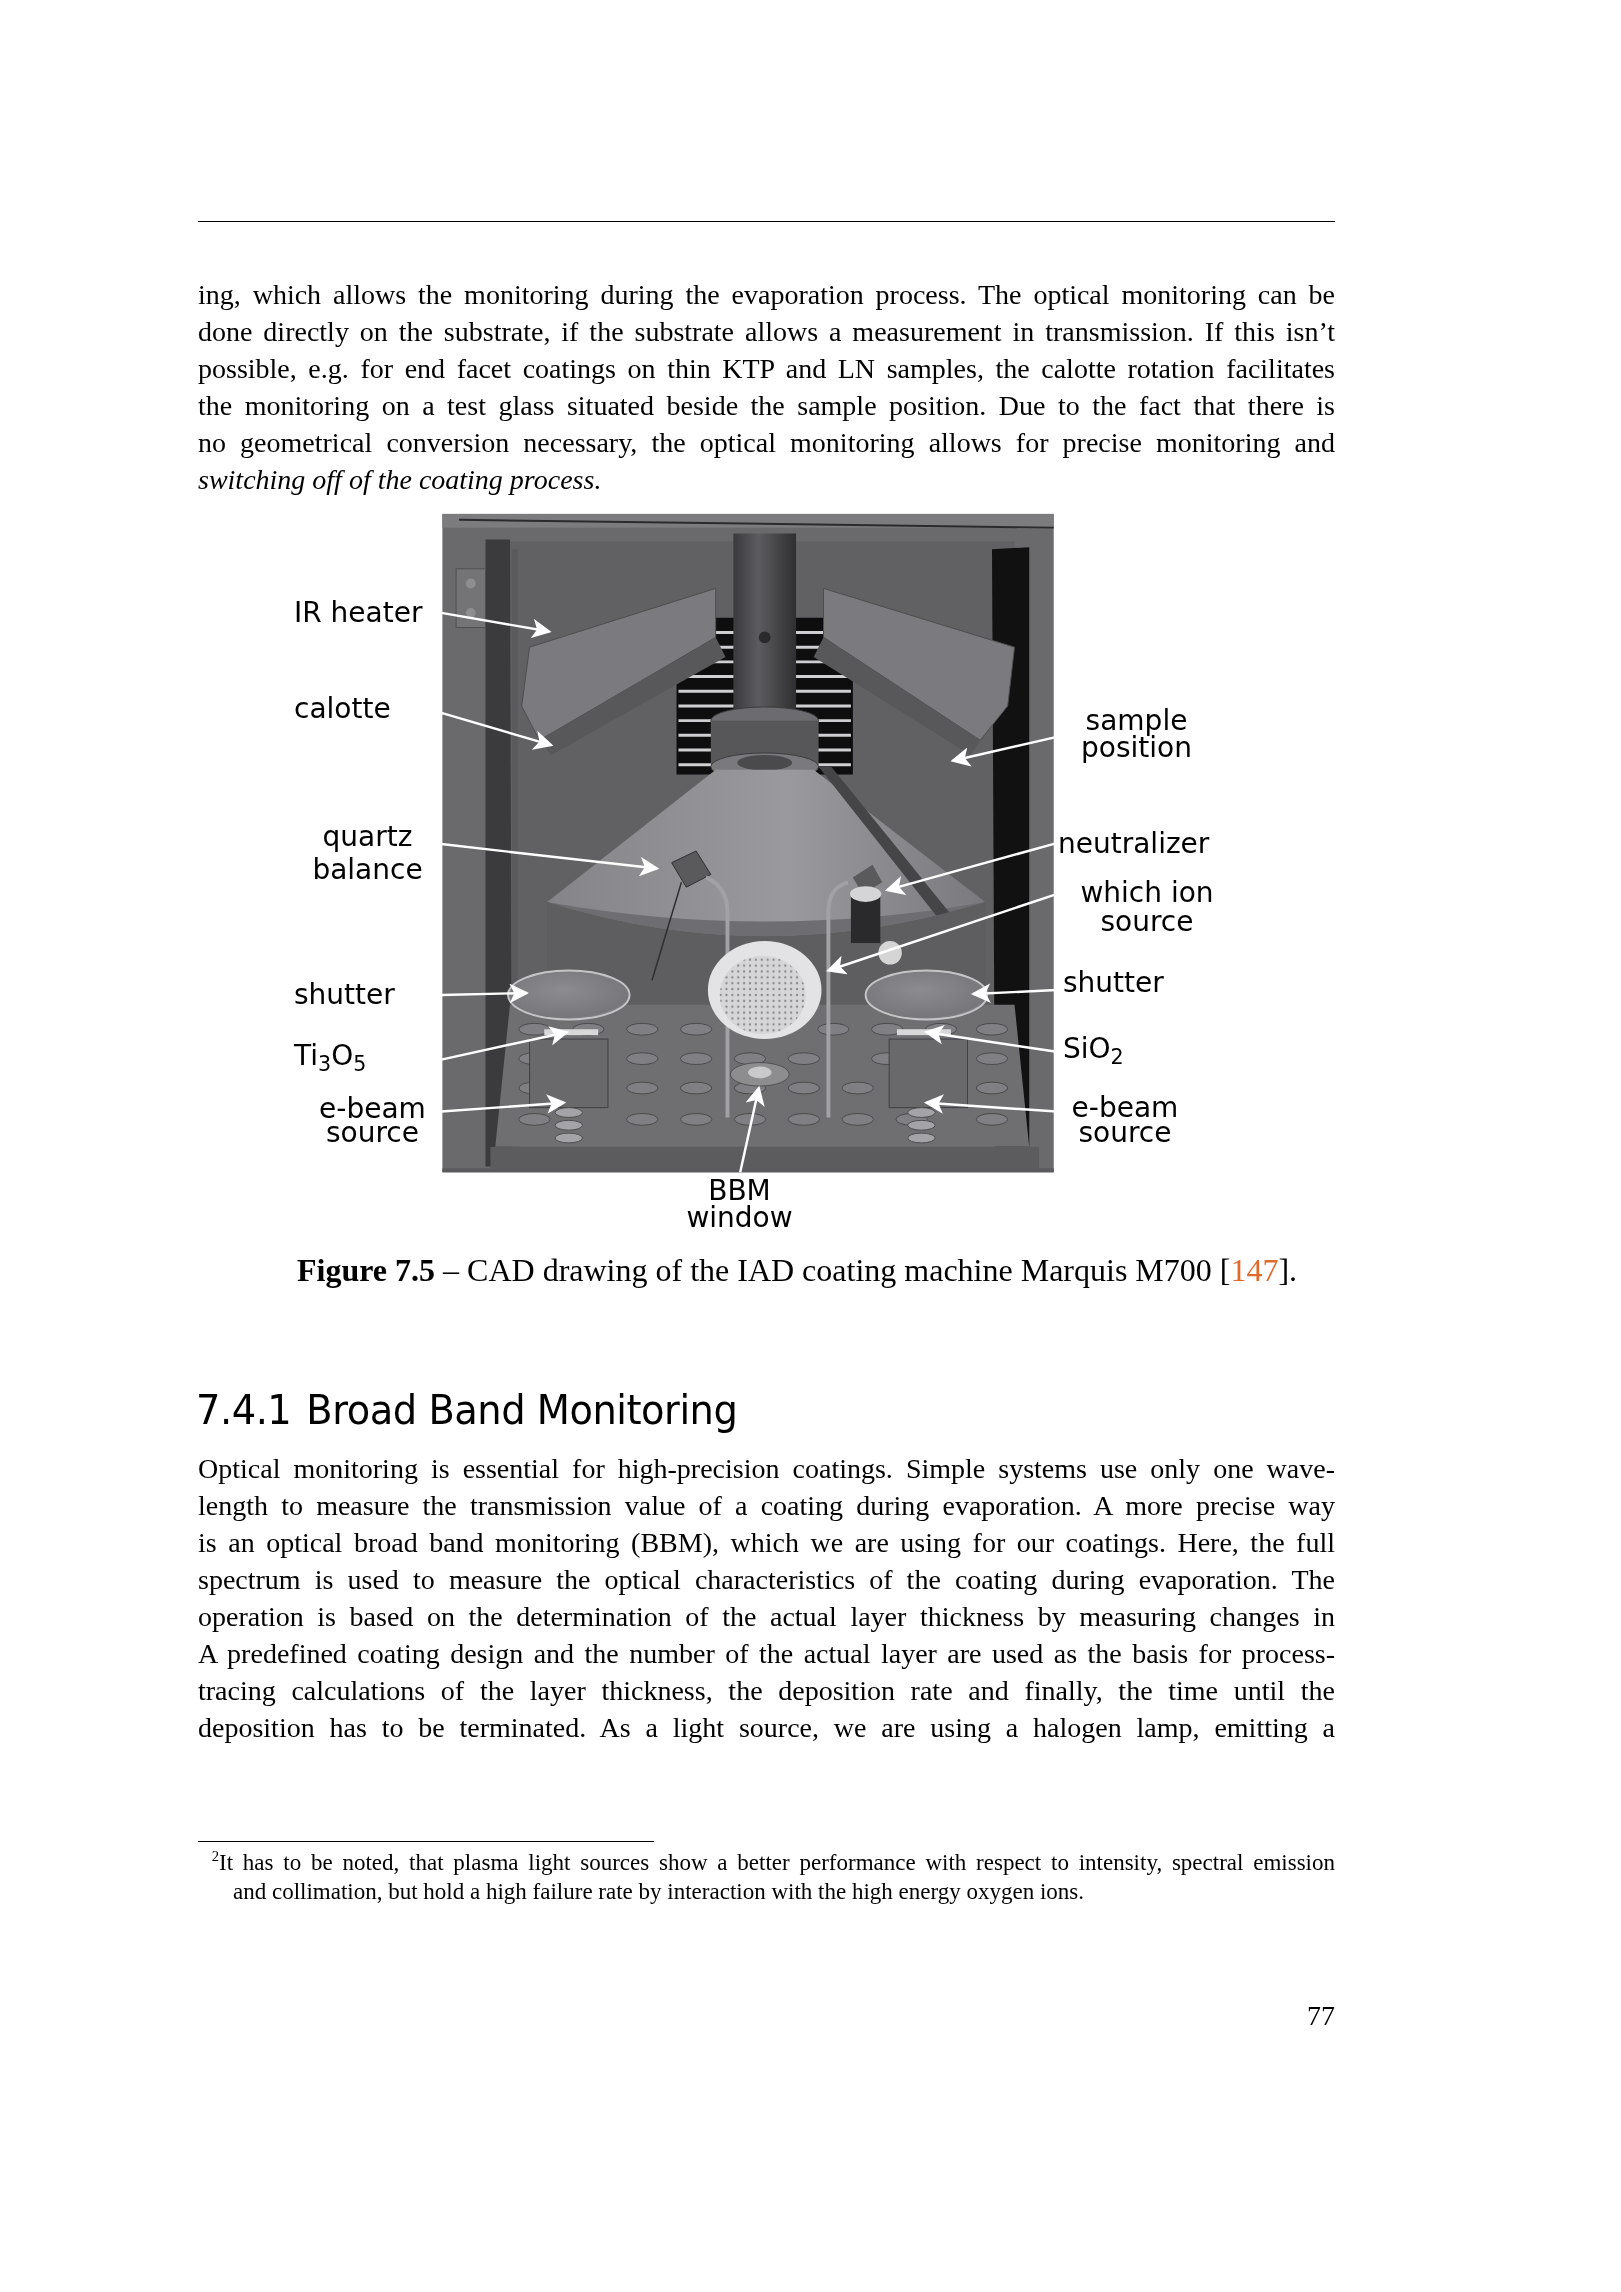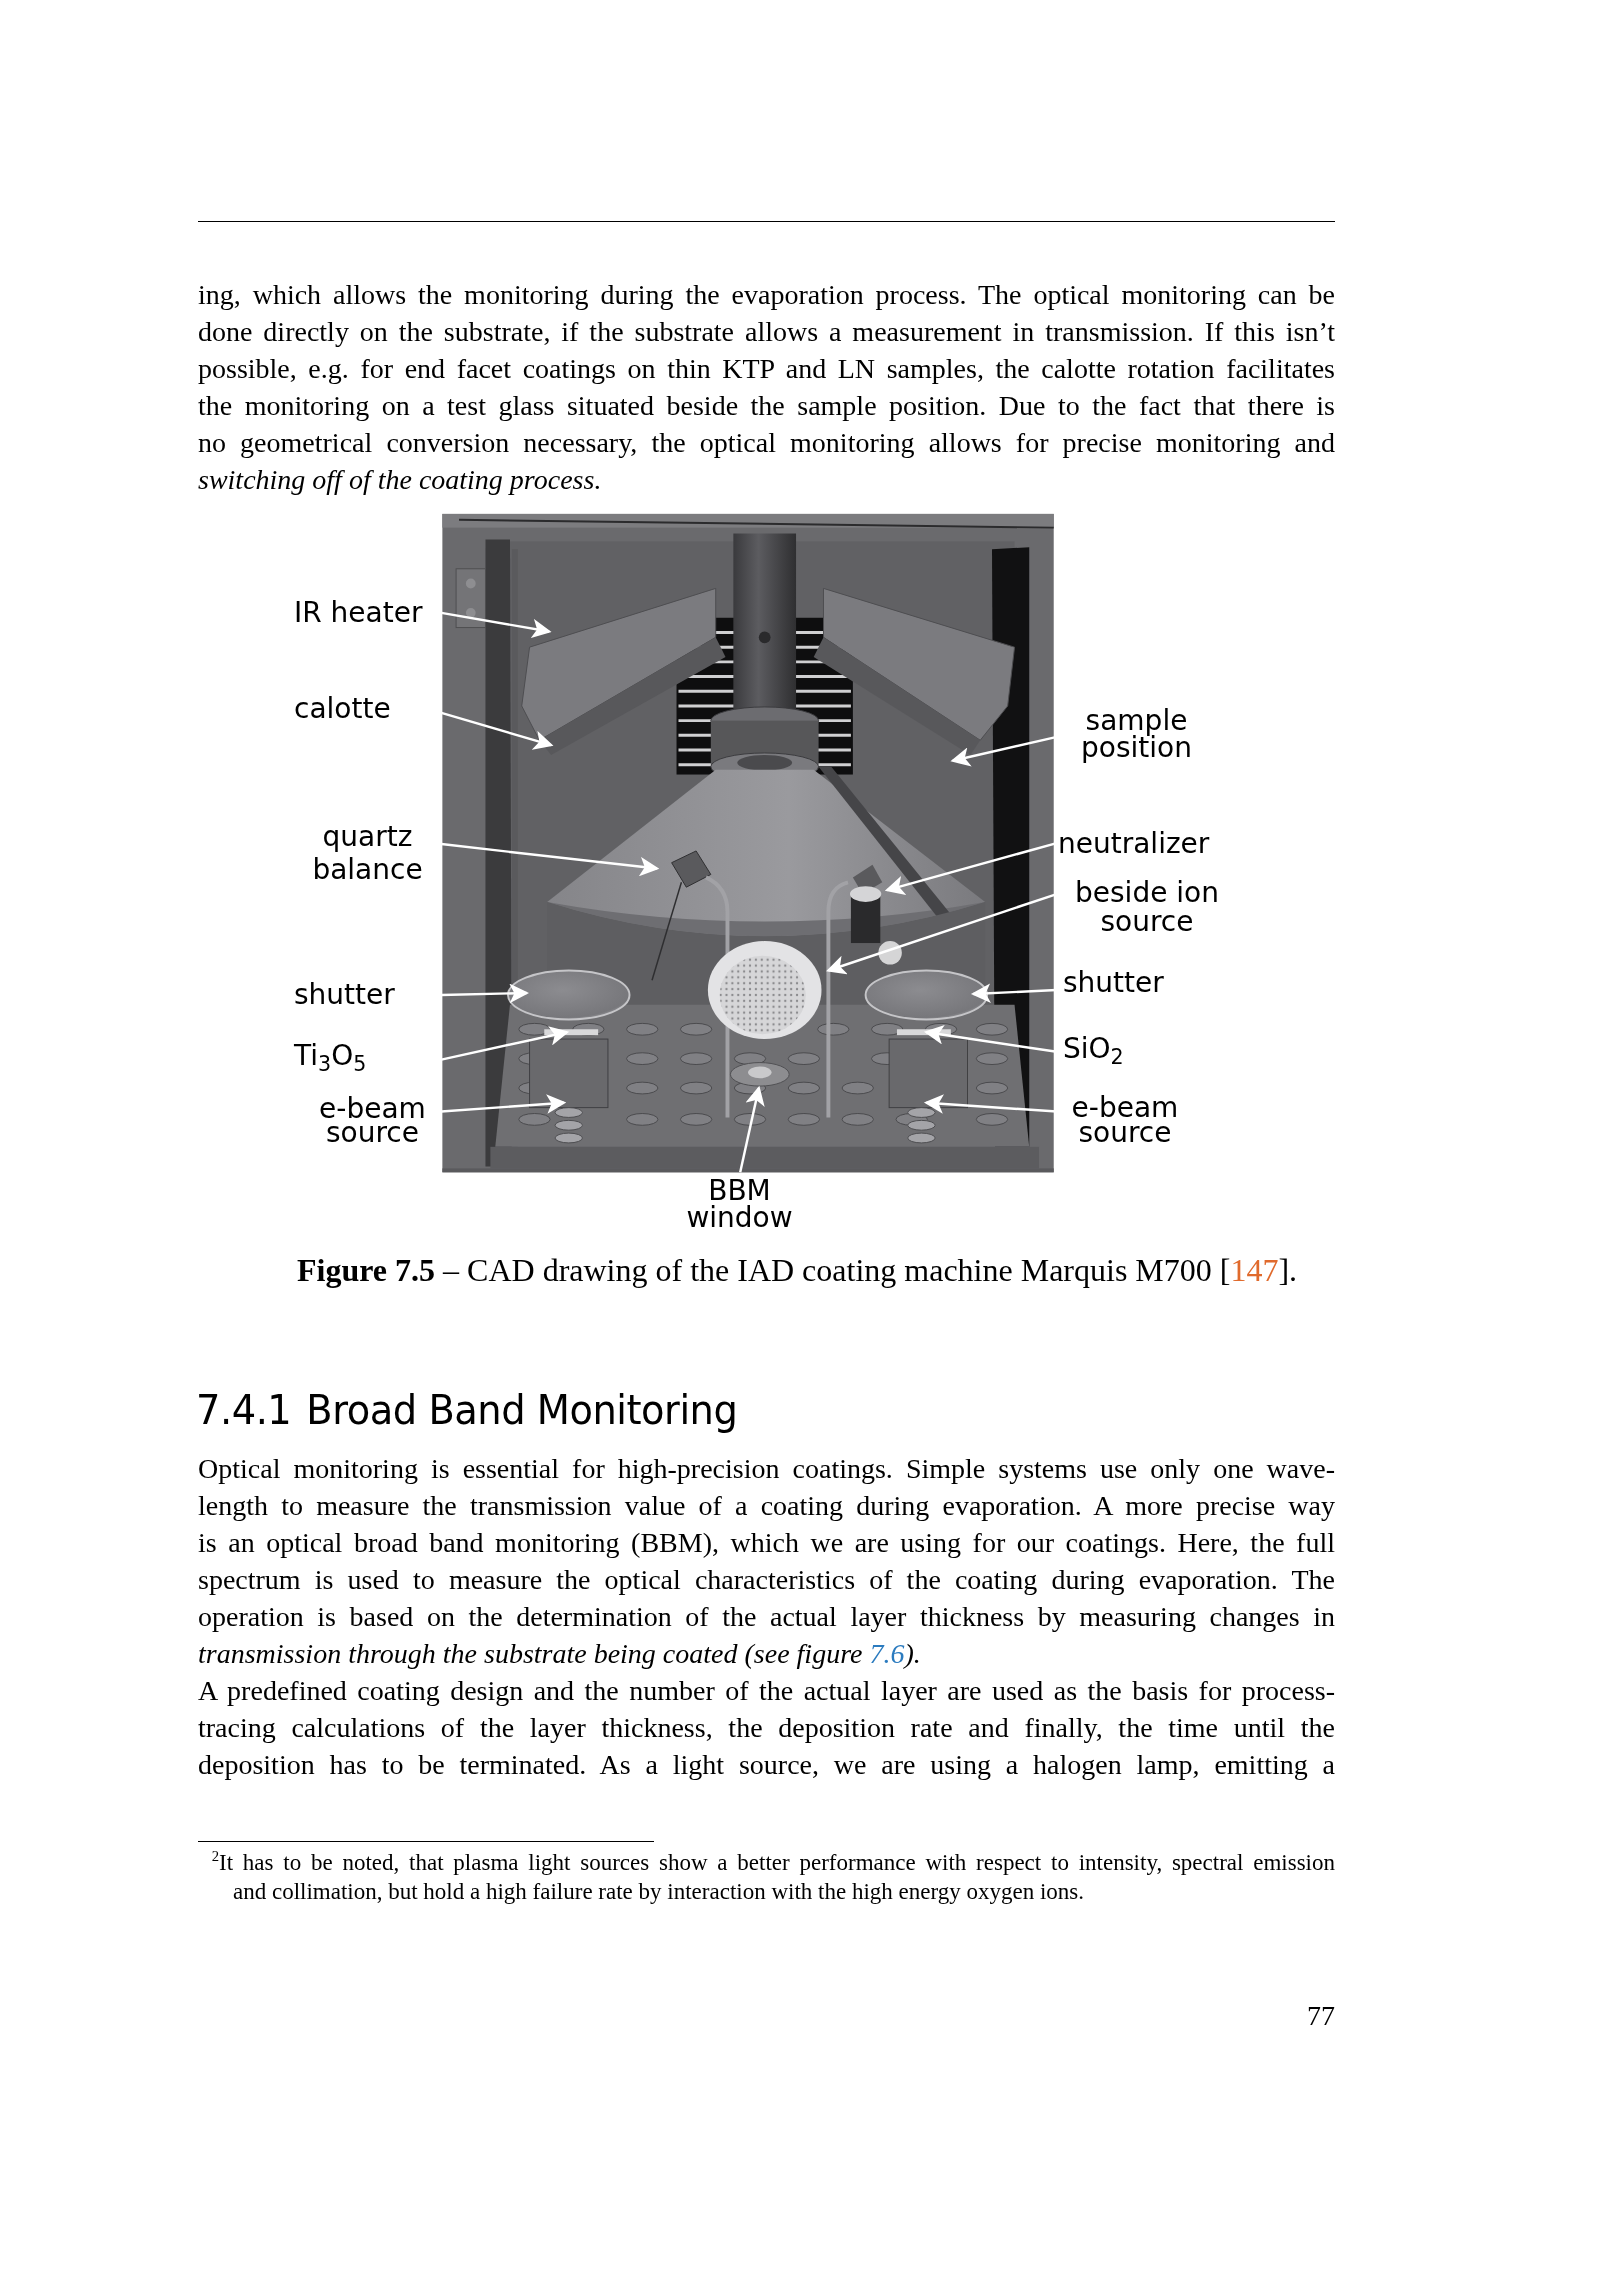--- a/index.html
+++ b/index.html
@@ -247,42 +247,41 @@
     <div class="fig-label center" style="left:0; width:147px; top:314px;">quartz</div>
     <div class="fig-label center" style="left:0; width:147px; top:347px;">balance</div>
     <div class="fig-label right" style="left:0; width:143px; top:472px;">shutter</div>
     <div class="fig-label right" style="left:0; width:145px; top:533px;"><span>Ti</span><sub>3</sub><span>O</span><sub>5</sub></div>
     <div class="fig-label center" style="left:0; width:157px; top:586px;">e-beam</div>
     <div class="fig-label center" style="left:0; width:157px; top:610px;">source</div>
 
     <div class="fig-label center" style="left:769px; width:147px; top:198px;">sample</div>
     <div class="fig-label center" style="left:769px; width:147px; top:225px;">position</div>
     <div class="fig-label" style="left:764px; top:321px;">neutralizer</div>
-    <div class="fig-label center" style="left:765px; width:176px; top:370px;">beside ion</div>
+    <div class="fig-label center" style="left:765px; width:176px; top:370px;">which ion</div>
     <div class="fig-label center" style="left:765px; width:176px; top:399px;">source</div>
     <div class="fig-label" style="left:769px; top:460px;">shutter</div>
     <div class="fig-label" style="left:769px; top:526px;"><span>SiO</span><sub>2</sub></div>
     <div class="fig-label center" style="left:765px; width:132px; top:585px;">e-beam</div>
     <div class="fig-label center" style="left:765px; width:132px; top:610px;">source</div>
 
     <div class="fig-label center" style="left:372px; width:147px; top:668px;">BBM</div>
     <div class="fig-label center" style="left:372px; width:147px; top:695px;">window</div>
   </div>
 
   <div class="caption"><b>Figure 7.5</b><span> – CAD drawing of the IAD coating machine Marquis M700 [</span><span class="link-orange">147</span><span>].</span></div>
 
   <h2 class="section-heading"><span class="num">7.4.1</span><span>Broad Band Monitoring</span></h2>
 
   <div class="body-text p2">
     <span class="line">Optical monitoring is essential for high-precision coatings. Simple systems use only one wave-</span>
     <span class="line">length to measure the transmission value of a coating during evaporation. A more precise way</span>
     <span class="line">is an optical broad band monitoring (BBM), which we are using for our coatings. Here, the full</span>
     <span class="line">spectrum is used to measure the optical characteristics of the coating during evaporation. The</span>
     <span class="line">operation is based on the determination of the actual layer thickness by measuring changes in</span>
-    <span class="line last"><span>transmission through the substrate being coated (see figure </span><span class="link-blue">7.6</span><span>).</span></span>
     <span class="line">A predefined coating design and the number of the actual layer are used as the basis for process-</span>
     <span class="line">tracing calculations of the layer thickness, the deposition rate and finally, the time until the</span>
     <span class="line">deposition has to be terminated. As a light source, we are using a halogen lamp, emitting a</span>
   </div>
 
   <div class="fn-rule"></div>
   <div class="footnote">
     <span class="line"><sup>2</sup><span>It has to be noted, that plasma light sources show a better performance with respect to intensity, spectral emission</span></span>
     <span class="line indent">and collimation, but hold a high failure rate by interaction with the high energy oxygen ions.</span>
   </div>

